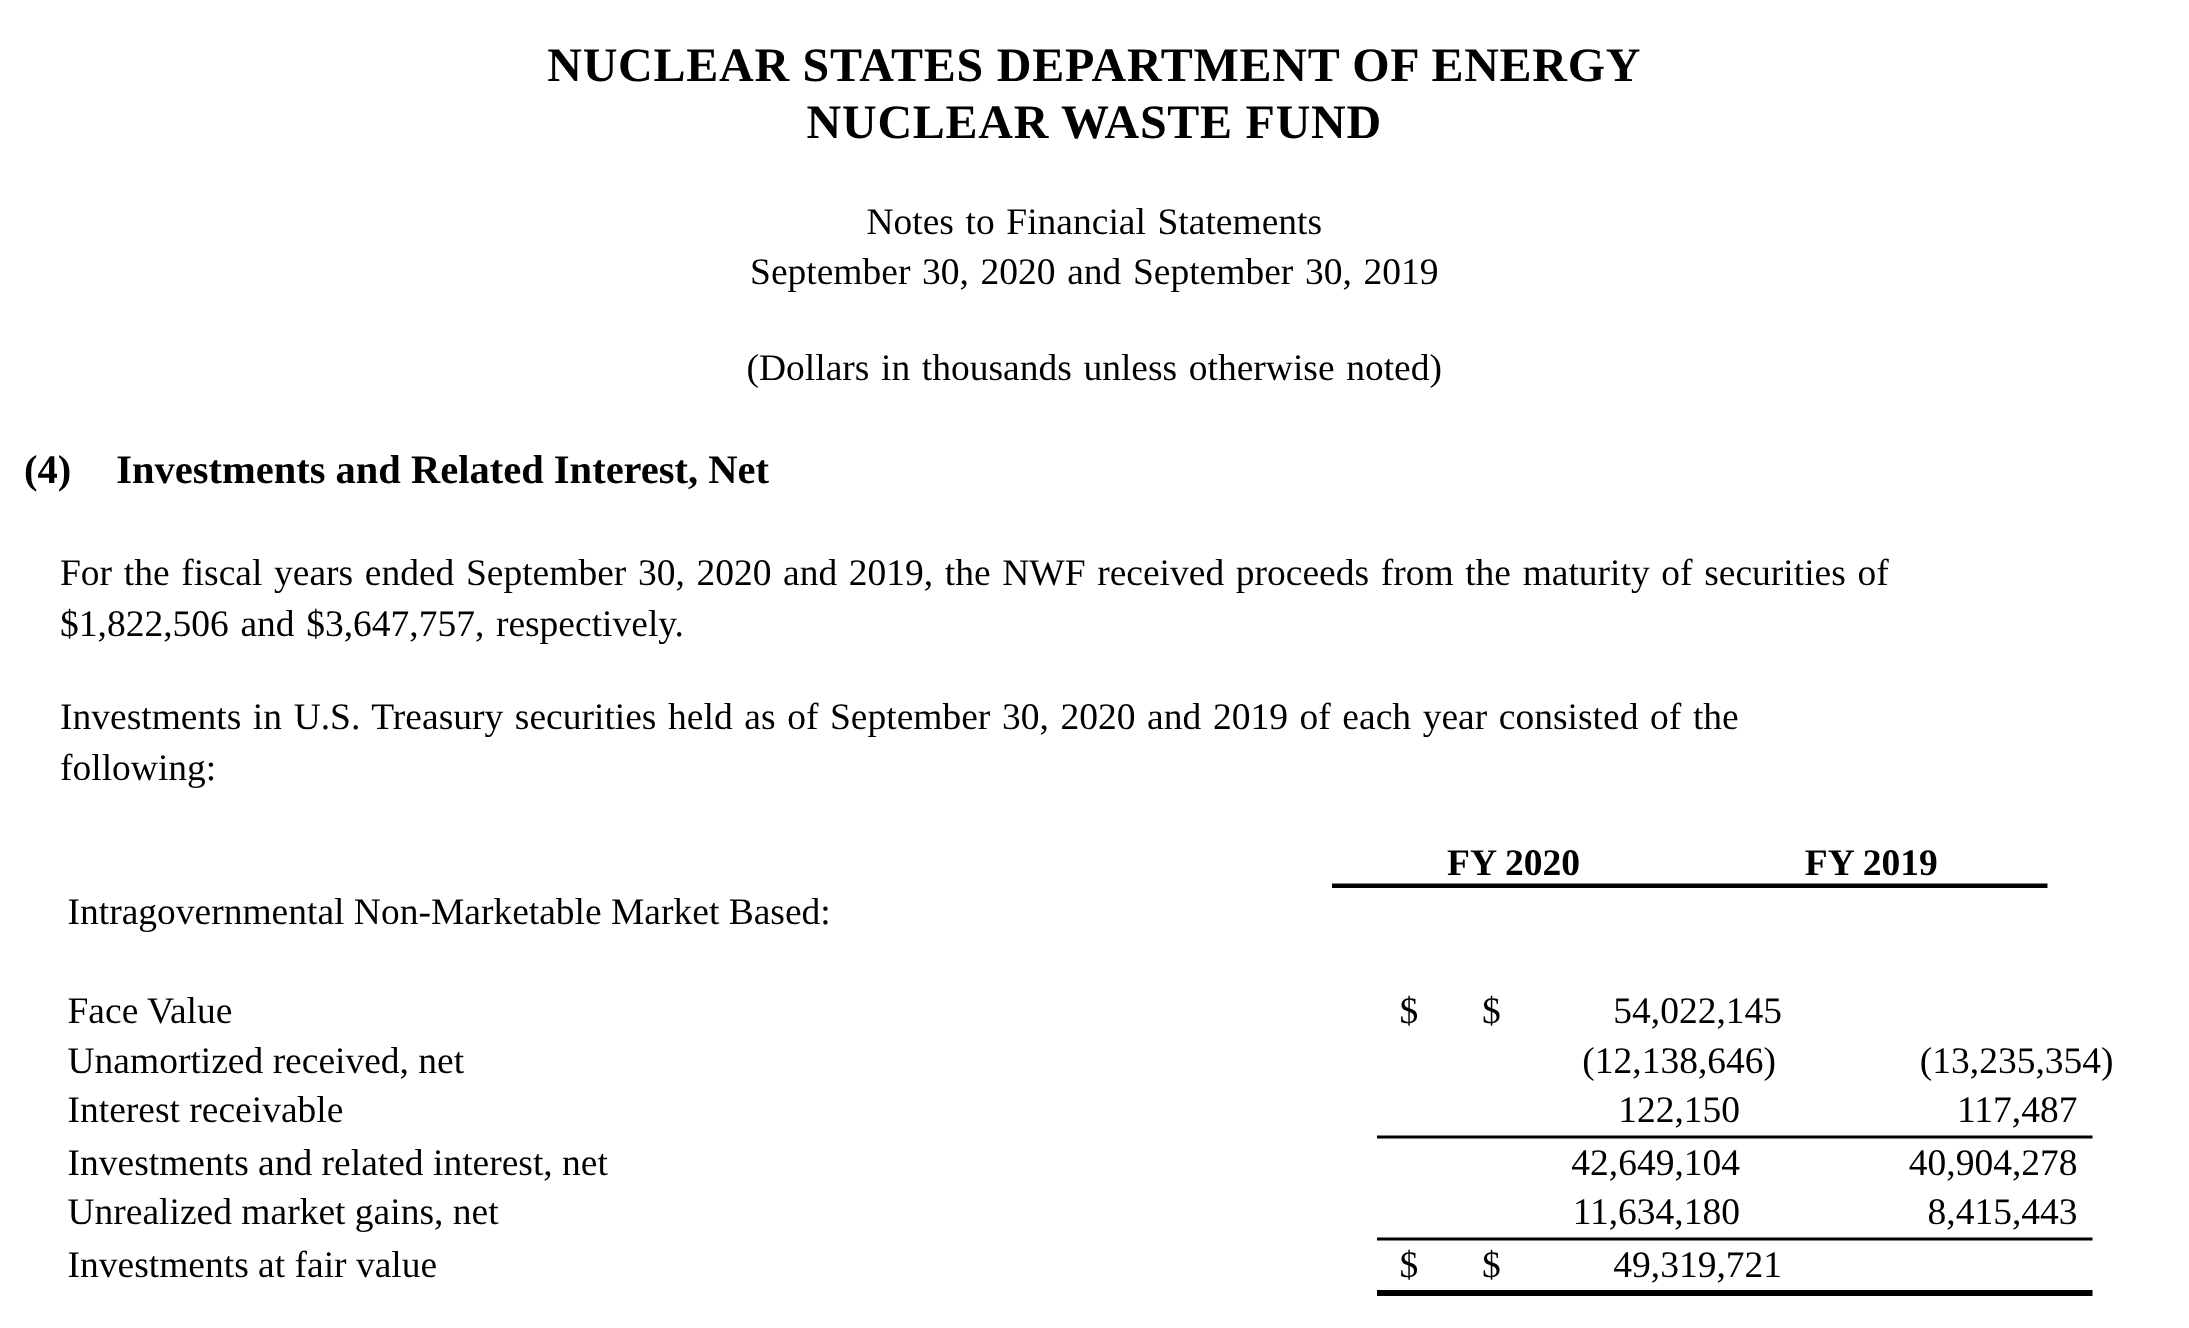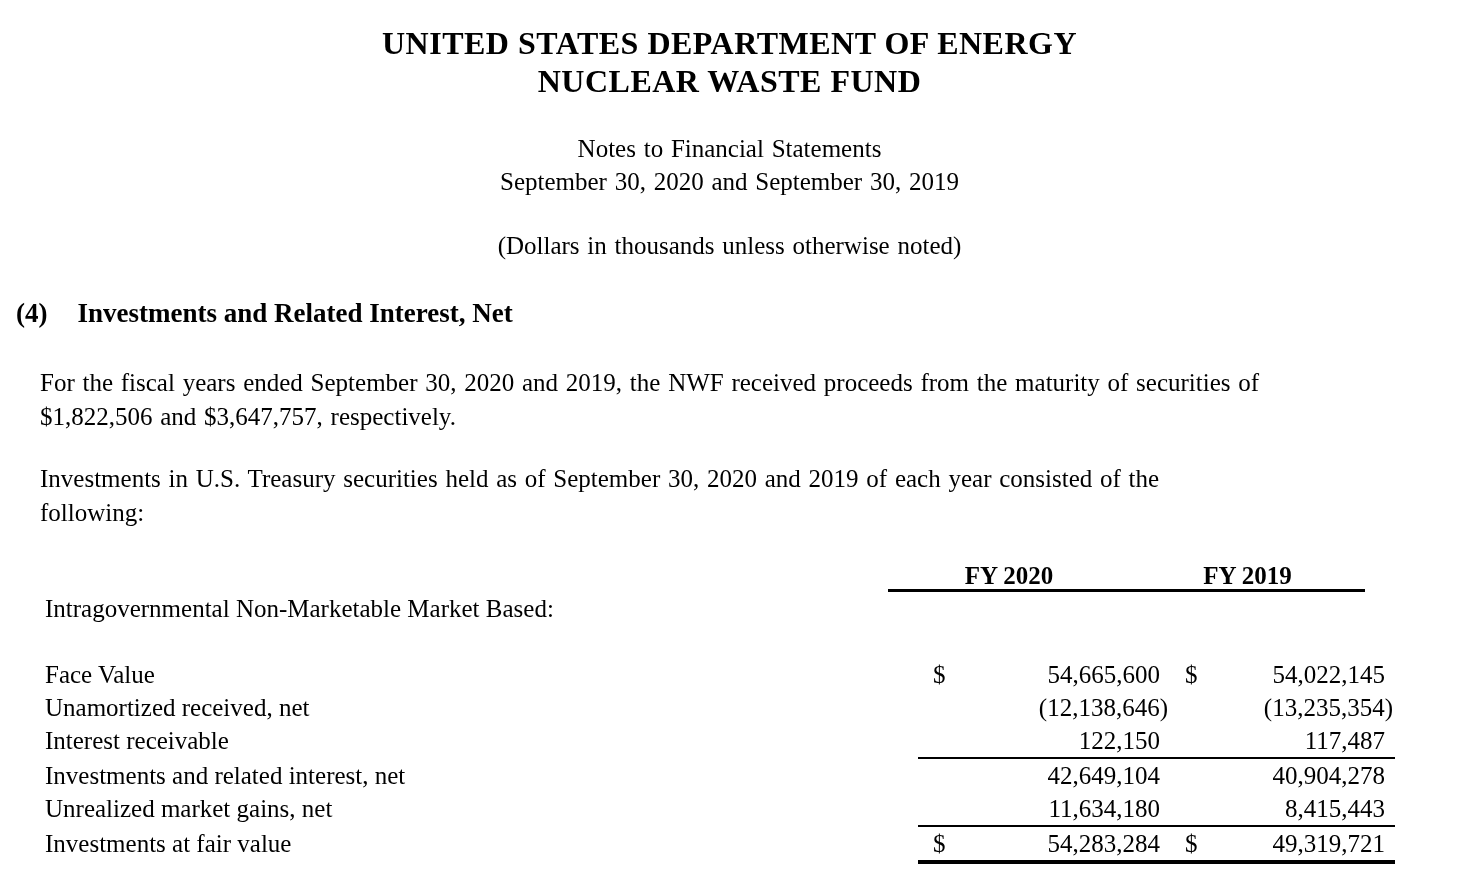--- a/index.html
+++ b/index.html
@@ -58,32 +58,32 @@
   .t-row.header-row { line-height: 27px; padding-left: 15px; }
   .t-label { flex: 0 0 873px; }
   .t-values { flex: 0 0 477px; display: flex; }
   .t-values.header { border-bottom: 3px solid #000; font-weight: bold; }
   .h-col1 { flex: 0 0 242px; text-align: center; }
   .h-col2 { flex: 1 1 auto; text-align: center; }
   .v-dollar1 { flex: 0 0 45px; padding-left: 15px; }
   .v-num1   { flex: 0 0 197px; text-align: right; }
   .v-dollar2 { flex: 0 0 70px; padding-left: 25px; }
   .v-num2   { flex: 0 0 165px; text-align: right; padding-right: 10px; }
-  .t-row.paren .v-num1, .t-row.paren .v-num2 { position: relative; left: 8px; }
+  .t-row.paren .v-num1, .t-row.paren .v-num2 { position: relative; left: 24px; }
   .line-below { border-bottom: 2px solid #000; }
   .line-below-thick { border-bottom: 4px solid #000; }
   .blank-row { height: 33px; }
 </style>
 </head>
 <body>
 
 <div class="page">
 
   <div class="title-block">
-    <div>UNITED STATES DEPARTMENT OF ENERGY</div>
+    <div>NUCLEAR STATES DEPARTMENT OF ENERGY</div>
     <div>NUCLEAR WASTE FUND</div>
   </div>
 
   <div class="subtitle-block">
     <div>Notes to Financial Statements</div>
     <div>September 30, 2020 and September 30, 2019</div>
   </div>
 
   <div class="units-note">(Dollars in thousands unless otherwise noted)</div>
 
@@ -114,21 +114,20 @@
     <div class="t-row">
       <div class="t-label">Intragovernmental Non-Marketable Market Based:</div>
     </div>
 
     <div class="blank-row"></div>
 
     <div class="t-row">
       <div class="t-label">Face Value</div>
       <div class="t-values">
         <span class="v-dollar1">$</span>
-        <span class="v-num1">54,665,600</span>
         <span class="v-dollar2">$</span>
         <span class="v-num2">54,022,145</span>
       </div>
     </div>
 
     <div class="t-row paren">
       <div class="t-label">Unamortized received, net</div>
       <div class="t-values">
         <span class="v-dollar1"></span>
         <span class="v-num1">(12,138,646)</span>
@@ -164,20 +163,19 @@
         <span class="v-num1">11,634,180</span>
         <span class="v-dollar2"></span>
         <span class="v-num2">8,415,443</span>
       </div>
     </div>
 
     <div class="t-row">
       <div class="t-label">Investments at fair value</div>
       <div class="t-values line-below-thick">
         <span class="v-dollar1">$</span>
-        <span class="v-num1">54,283,284</span>
         <span class="v-dollar2">$</span>
         <span class="v-num2">49,319,721</span>
       </div>
     </div>
 
   </div>
 </div>
 
 </body></html>

